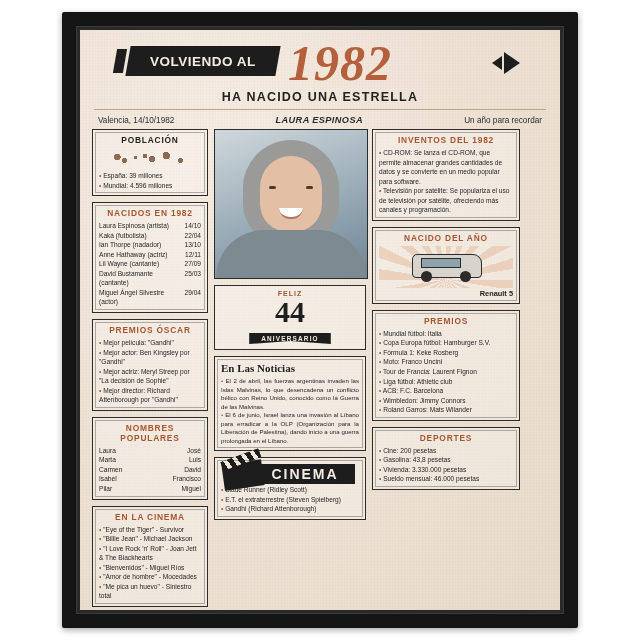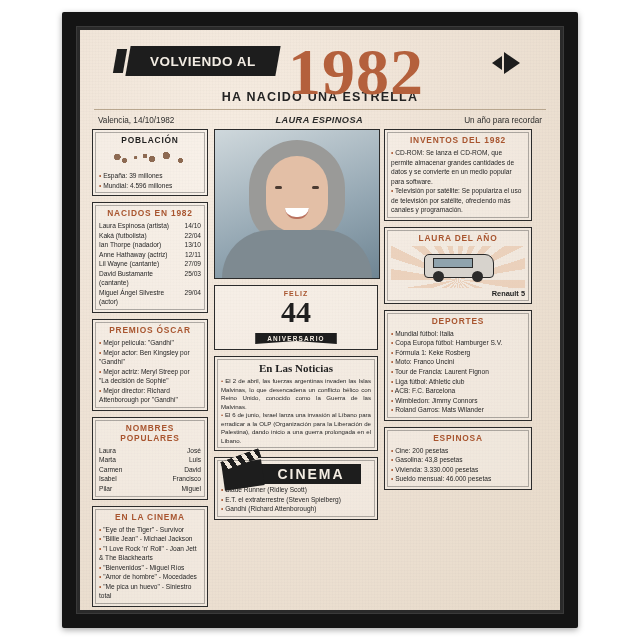--- a/index.html
+++ b/index.html
@@ -47,21 +47,21 @@
     transform:skewX(-10deg);
   }
   .ribbon span{transform:skewX(10deg);}
   .ribbon:before{
     content:"";position:absolute;left:-13px;top:3px;width:10px;height:24px;
     background:#1d1d1d;
   }
   .year{
     position:absolute;left:196px;top:-6px;
     font-family:"Liberation Serif",serif;
-    font-weight:bold;font-size:66px;color:#b4603c;letter-spacing:1px;
+    font-weight:bold;font-size:50px;color:#b4603c;letter-spacing:1px;font-style:italic;
   }
   .arrow-r{
     position:absolute;right:28px;top:12px;width:0;height:0;
     border-top:11px solid transparent;border-bottom:11px solid transparent;
     border-left:16px solid #1d1d1d;
   }
   .arrow-r2{
     position:absolute;right:46px;top:16px;width:0;height:0;
     border-top:7px solid transparent;border-bottom:7px solid transparent;
     border-right:10px solid #1d1d1d;
@@ -75,21 +75,21 @@
   .meta{
     display:flex;justify-content:space-between;align-items:center;
     font-size:8.2px;color:#2c2c2c;padding:0 6px 4px 6px;
   }
   .meta .name{font-style:italic;font-weight:bold;font-size:9.2px;letter-spacing:.4px;}
 
   
   .grid{display:flex;gap:6px;}
   .col{display:flex;flex-direction:column;gap:6px;}
   .col-l{width:116px;}
-  .col-c{width:164px;}
+  .col-c{width:152px;}
   .col-r{width:148px;}
 
   .box{
     border:1.2px solid #2b2b2b;
     background:rgba(255,255,255,.28);
     position:relative;
     padding:4px 6px 5px 6px;
     box-sizing:border-box;
   }
   .box:after{
@@ -189,21 +189,21 @@
     background-image:repeating-linear-gradient(75deg,#1d1d1d 0 5px,#f1e8dc 5px 9px);
   }
   .cinema .word{
     display:inline-block;background:#1d1d1d;color:#f3ece2;font-weight:bold;font-size:14px;
     letter-spacing:2px;padding:2px 16px;margin:2px 0 1px 30px;
   }
 
   
   .news-title{
     font-family:"Liberation Serif",serif;font-size:11px;font-weight:bold;color:#1f1f1f;
-    text-align:center;margin:1px 0 3px 0;
+    text-align:left;margin:1px 0 3px 0;
   }
   .news li{font-size:6.1px;line-height:1.4;text-align:justify;}
 </style>
 </head>
 <body>
 
 <div class="frame">
   <div class="inner-bevel">
     <div class="poster">
 
@@ -361,49 +361,49 @@
 
           <div class="box">
             <div class="bt">INVENTOS DEL 1982</div>
             <ul>
               <li class="dot">CD-ROM: Se lanza el CD-ROM, que permite almacenar grandes cantidades de datos y se convierte en un medio popular para software.</li>
               <li class="dot">Televisión por satélite: Se populariza el uso de televisión por satélite, ofreciendo más canales y programación.</li>
             </ul>
           </div>
 
           <div class="box">
-            <div class="bt">LAURA DEL AÑO</div>
+            <div class="bt">NACIDO DEL AÑO</div>
             <div class="car">
               <div class="rays"></div>
               <div class="carbody">
                 <div class="carwin"></div>
                 <div class="wheel l"></div>
                 <div class="wheel r"></div>
               </div>
             </div>
             <div class="carlabel">Renault 5</div>
           </div>
 
           <div class="box">
-            <div class="bt">DEPORTES</div>
+            <div class="bt">PREMIOS</div>
             <ul>
               <li class="dot">Mundial fútbol: Italia</li>
               <li class="dot">Copa Europa fútbol: Hamburger S.V.</li>
               <li class="dot">Fórmula 1: Keke Rosberg</li>
               <li class="dot">Moto: Franco Uncini</li>
               <li class="dot">Tour de Francia: Laurent Fignon</li>
               <li class="dot">Liga fútbol: Athletic club</li>
               <li class="dot">ACB: F.C. Barcelona</li>
               <li class="dot">Wimbledon: Jimmy Connors</li>
               <li class="dot">Roland Garros: Mats Wilander</li>
             </ul>
           </div>
 
           <div class="box">
-            <div class="bt">ESPINOSA</div>
+            <div class="bt">DEPORTES</div>
             <ul>
               <li class="dot">Cine: 200 pesetas</li>
               <li class="dot">Gasolina: 43,8 pesetas</li>
               <li class="dot">Vivienda: 3.330.000 pesetas</li>
               <li class="dot">Sueldo mensual: 46.000 pesetas</li>
             </ul>
           </div>
 
         </div>
       </div>

